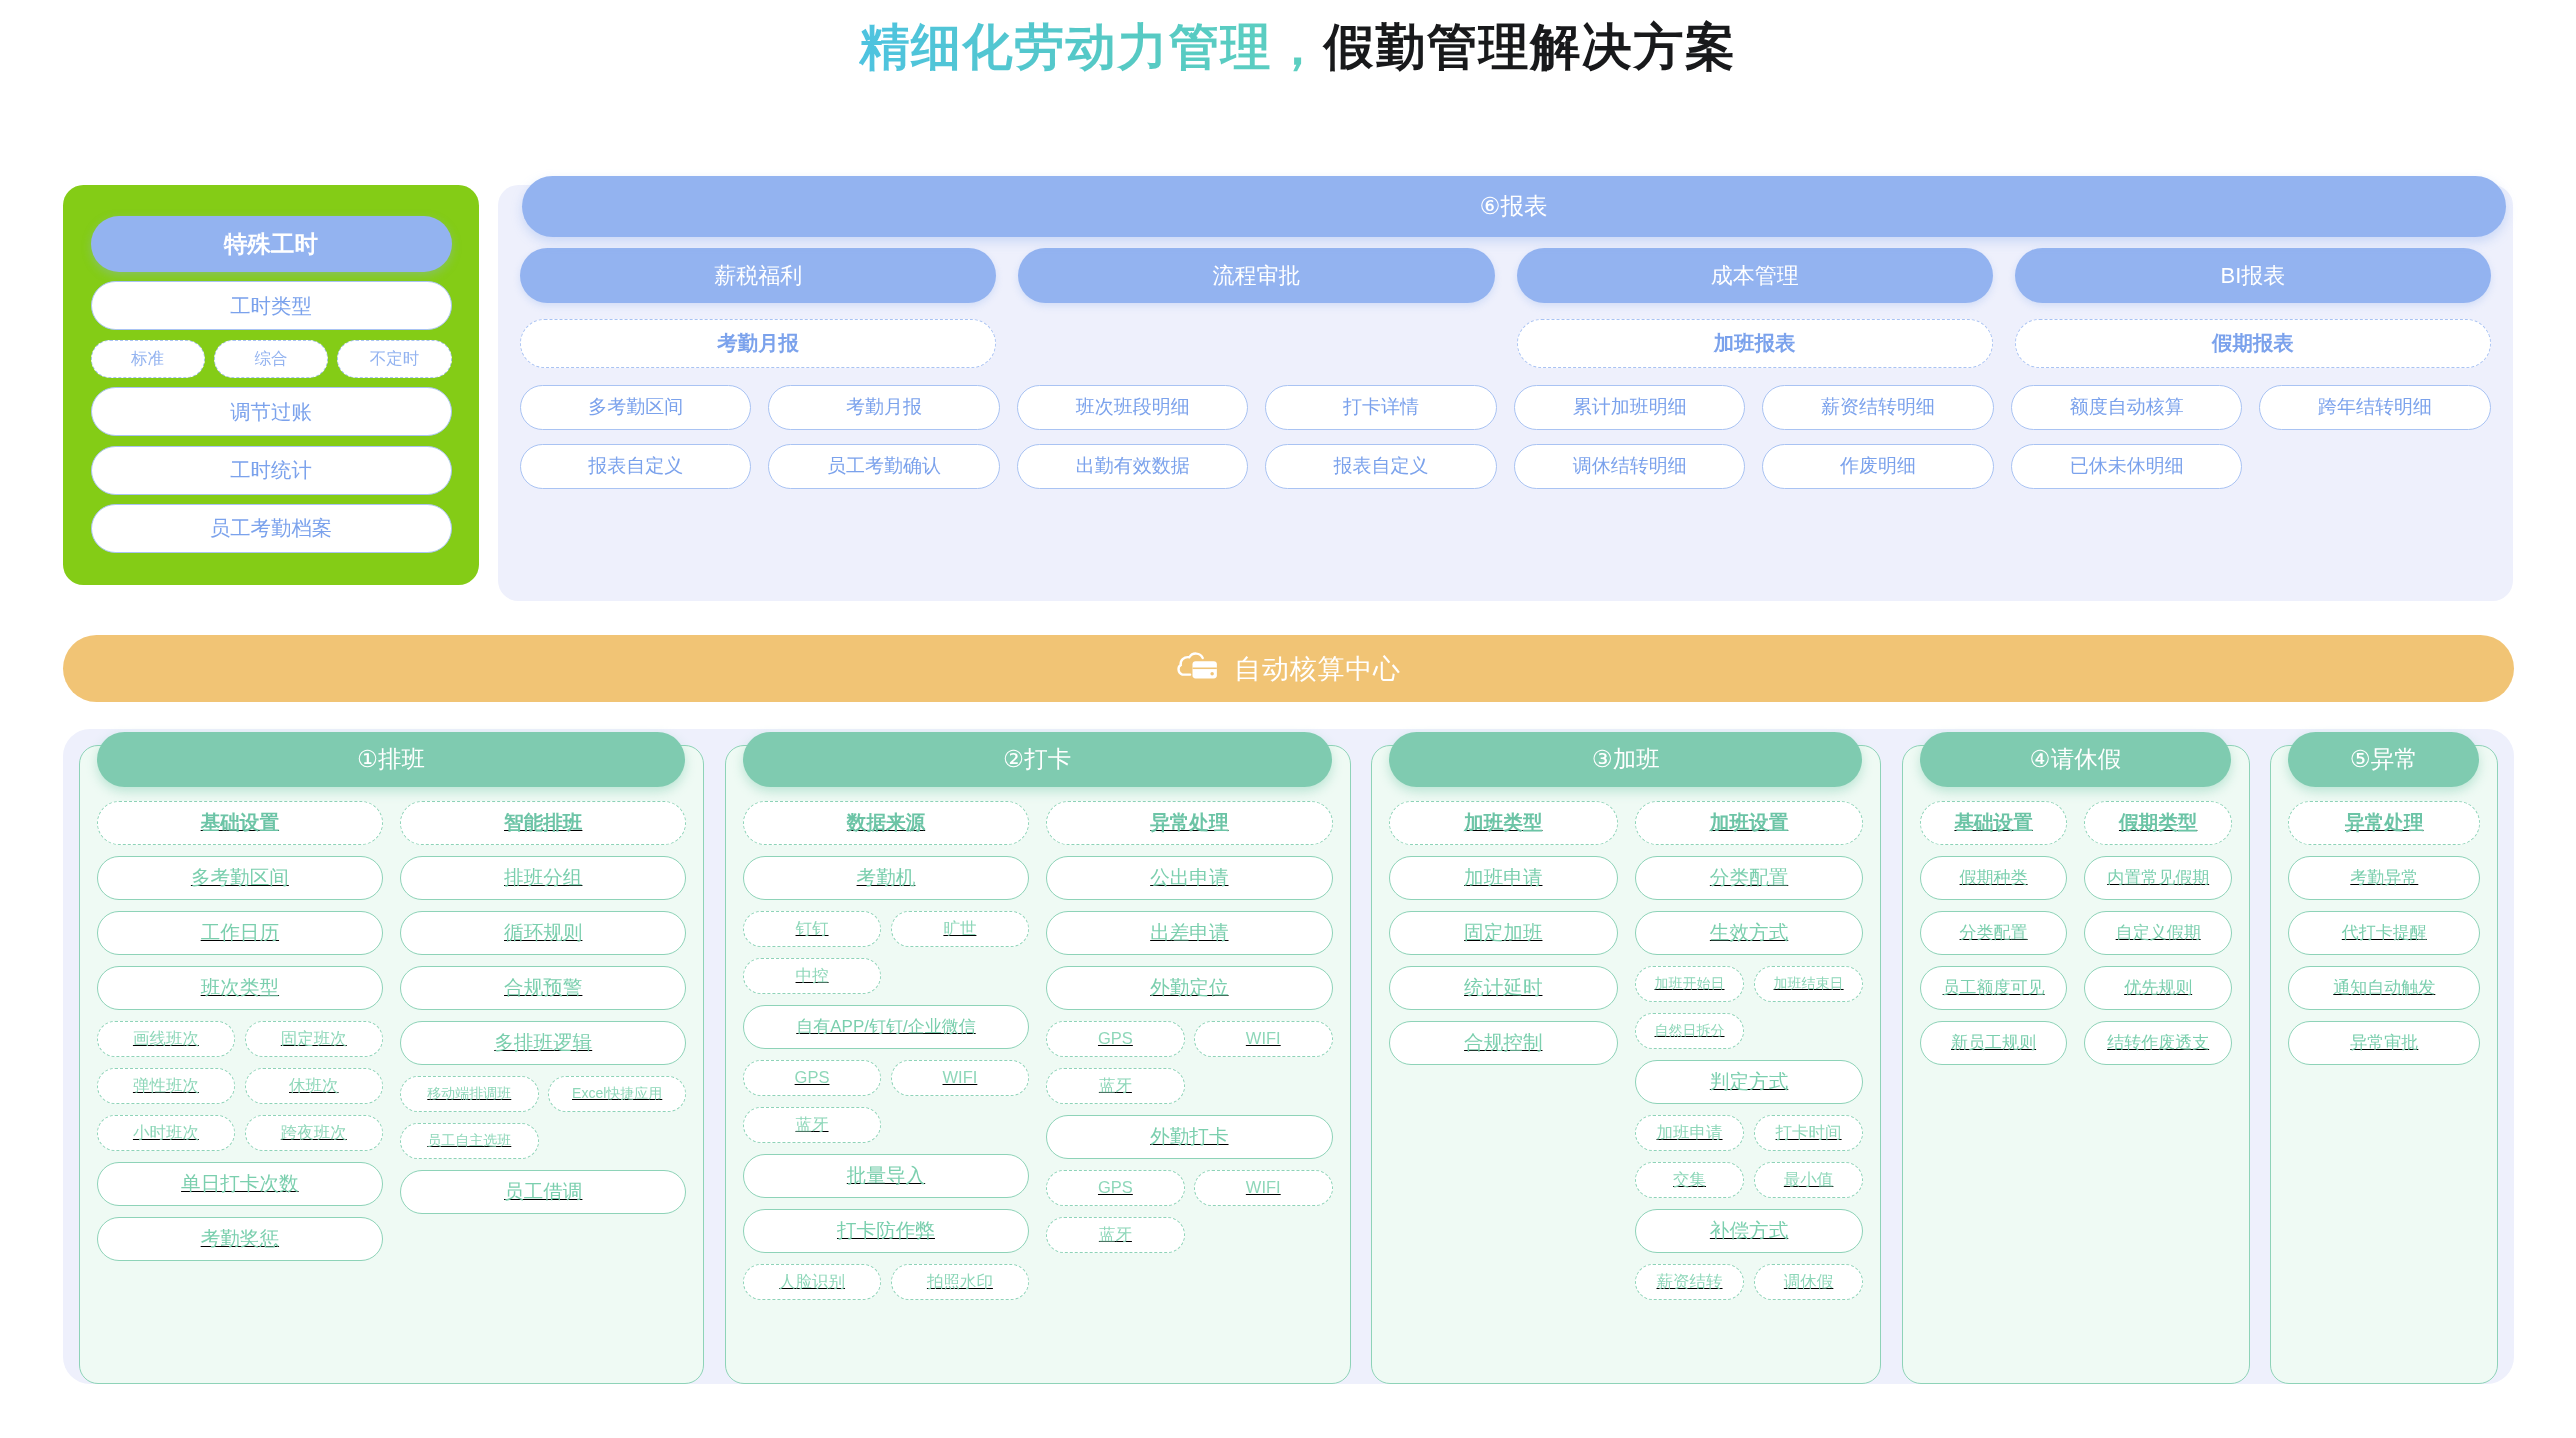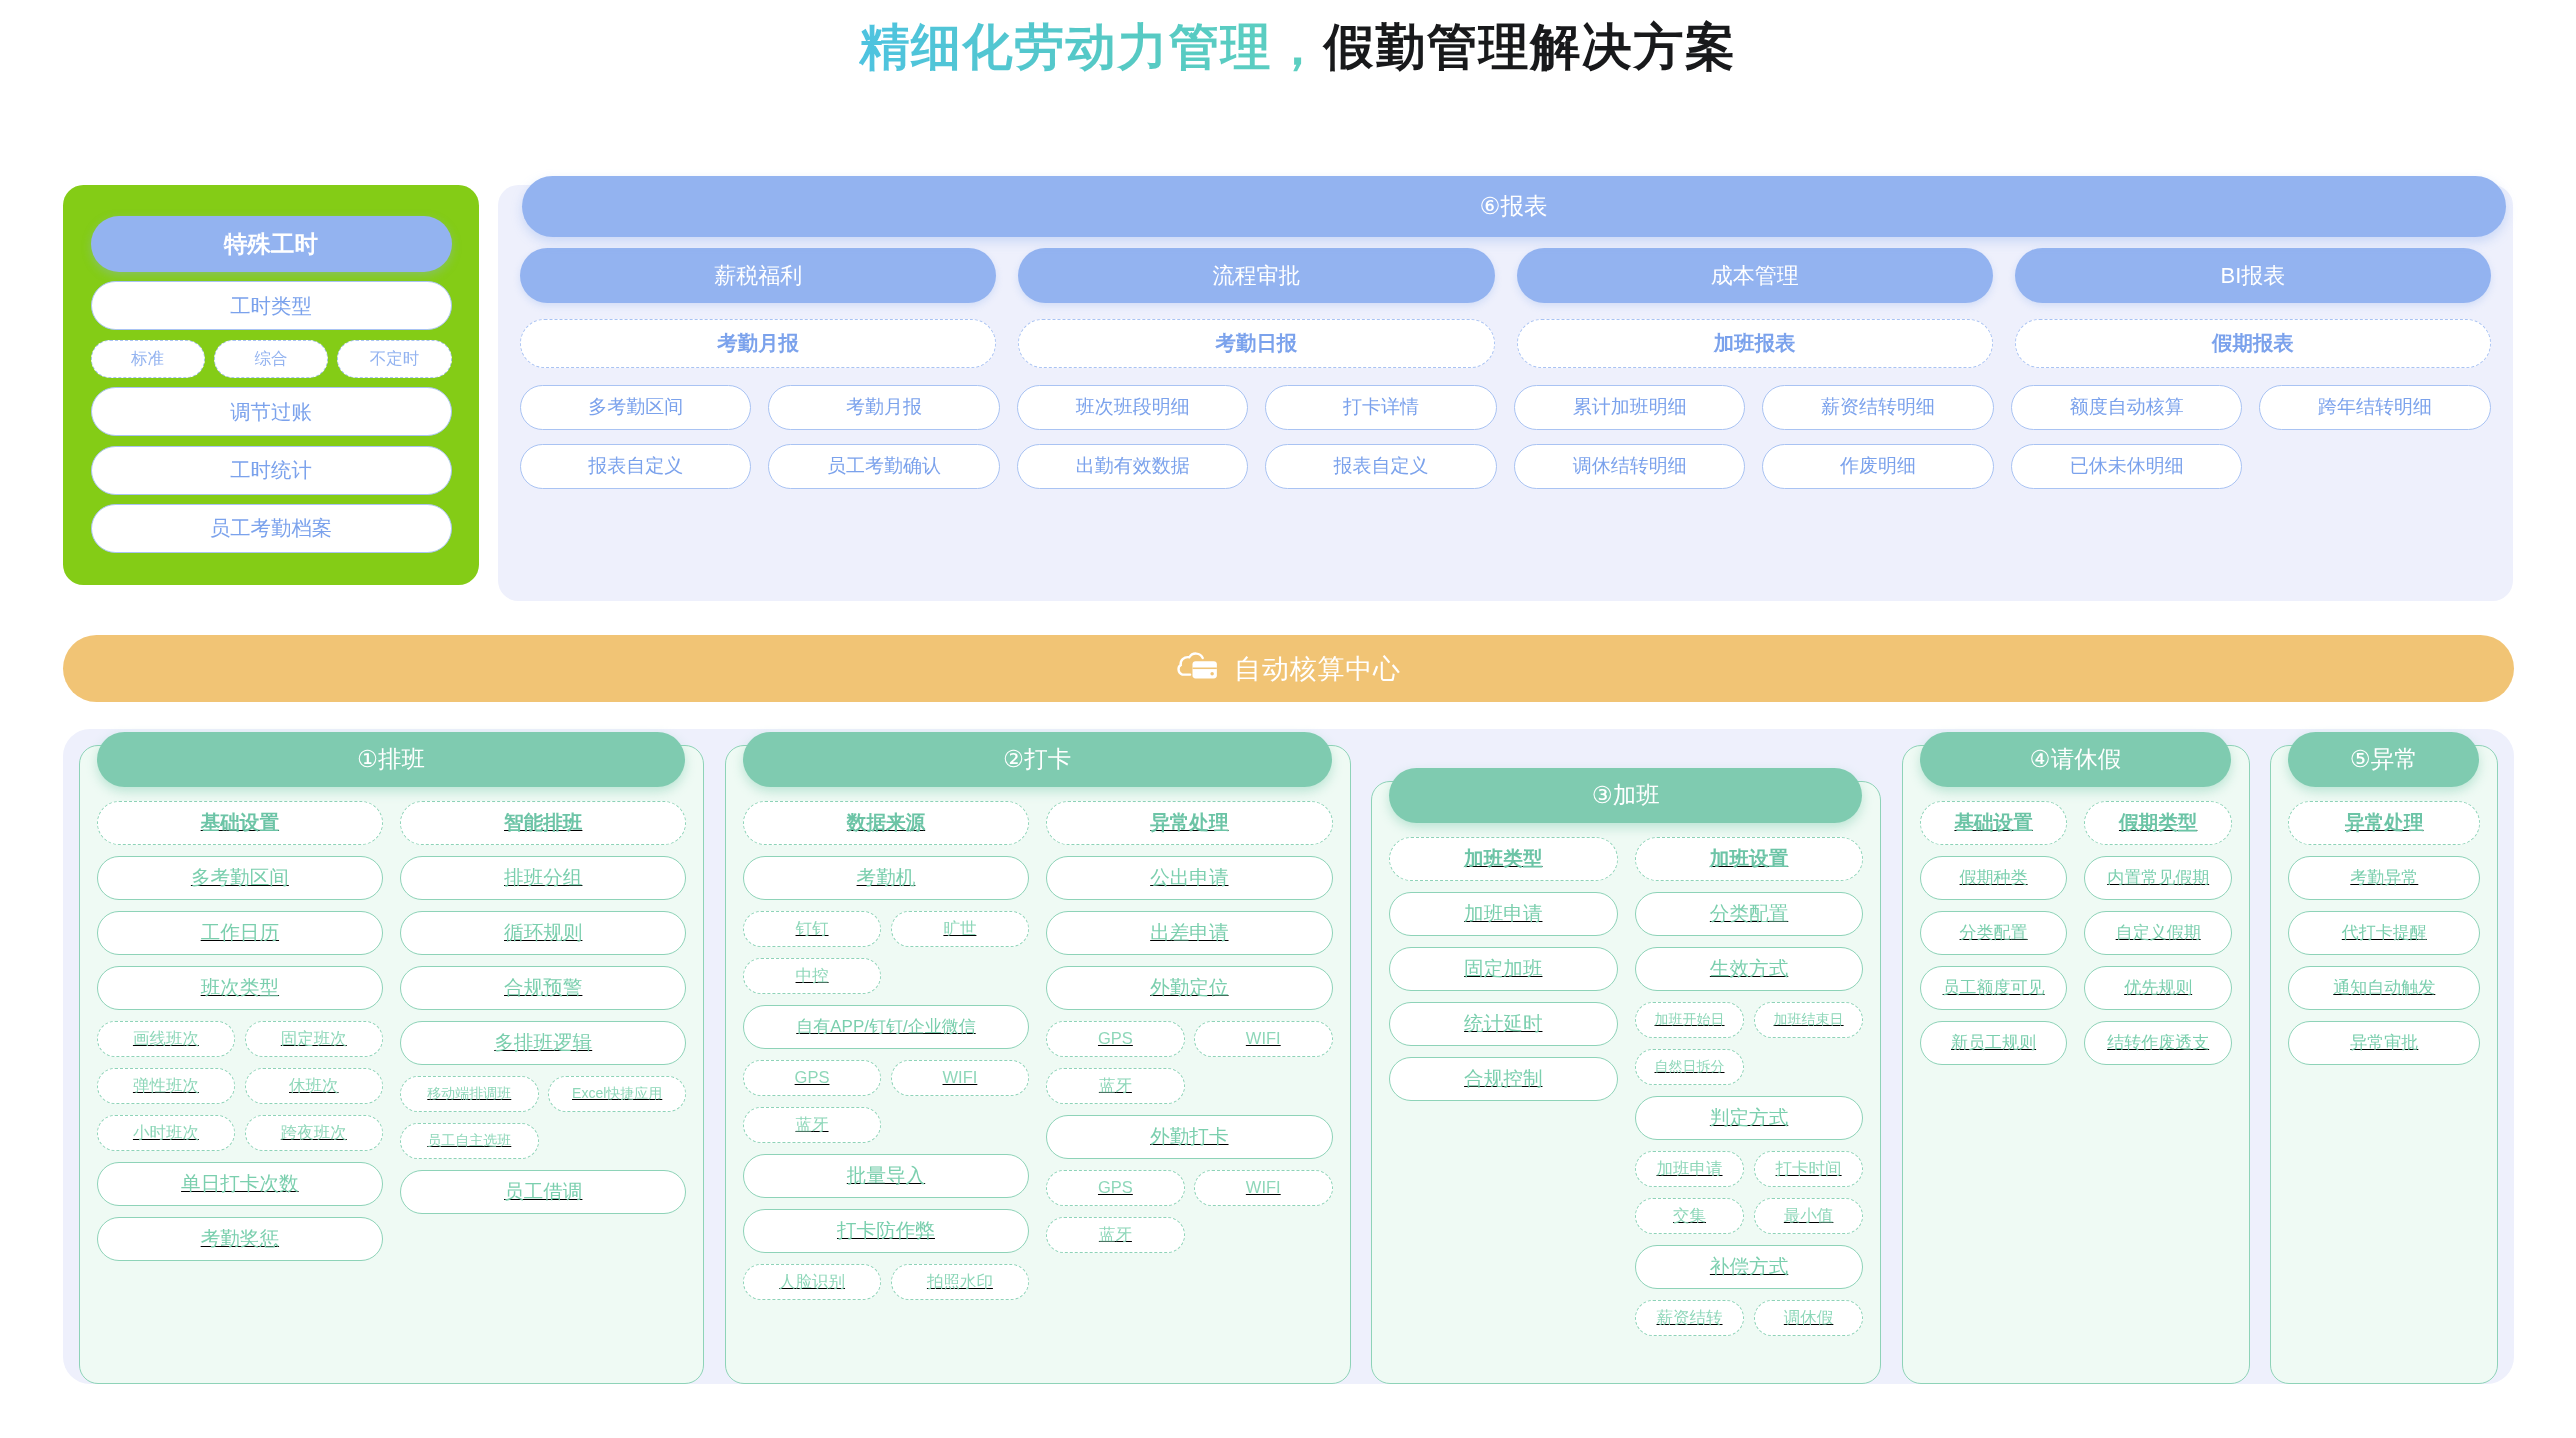--- a/index.html
+++ b/index.html
@@ -182,21 +182,21 @@
   }
   .gcard {
     position: relative;
     background: #effaf4;
     border: 1.6px solid #8ed3b8;
     border-radius: 19px;
     padding: 55px 17px 0 17px;
   }
   .gcard.w-sched  { width: 635px; }
   .gcard.w-punch  { width: 635px; }
-  .gcard.w-ot     { width: 518px; margin-top: 36px; }
+  .gcard.w-ot     { width: 518px; }
   .gcard.w-leave  { width: 353px; }
   .gcard.w-abn    { width: 231px; }
 
   .gcard-head {
     position: absolute;
     left: 17px; top: -14px;
     width: calc(100% - 35px);
     height: 55px;
     background: #7fcbb0;
     border-radius: 28px;
@@ -269,21 +269,20 @@
   <div class="panel-report">
     <div class="rep-head">⑥报表</div>
 
     <div class="rep-cols">
       <div class="rep-col">
         <div class="rep-col-head">薪税福利</div>
         <div class="rep-col-sub">考勤月报</div>
       </div>
       <div class="rep-col">
         <div class="rep-col-head">流程审批</div>
-        <div class="rep-col-sub">考勤日报</div>
       </div>
       <div class="rep-col">
         <div class="rep-col-head">成本管理</div>
         <div class="rep-col-sub">加班报表</div>
       </div>
       <div class="rep-col">
         <div class="rep-col-head">BI报表</div>
         <div class="rep-col-sub">假期报表</div>
       </div>
     </div>

